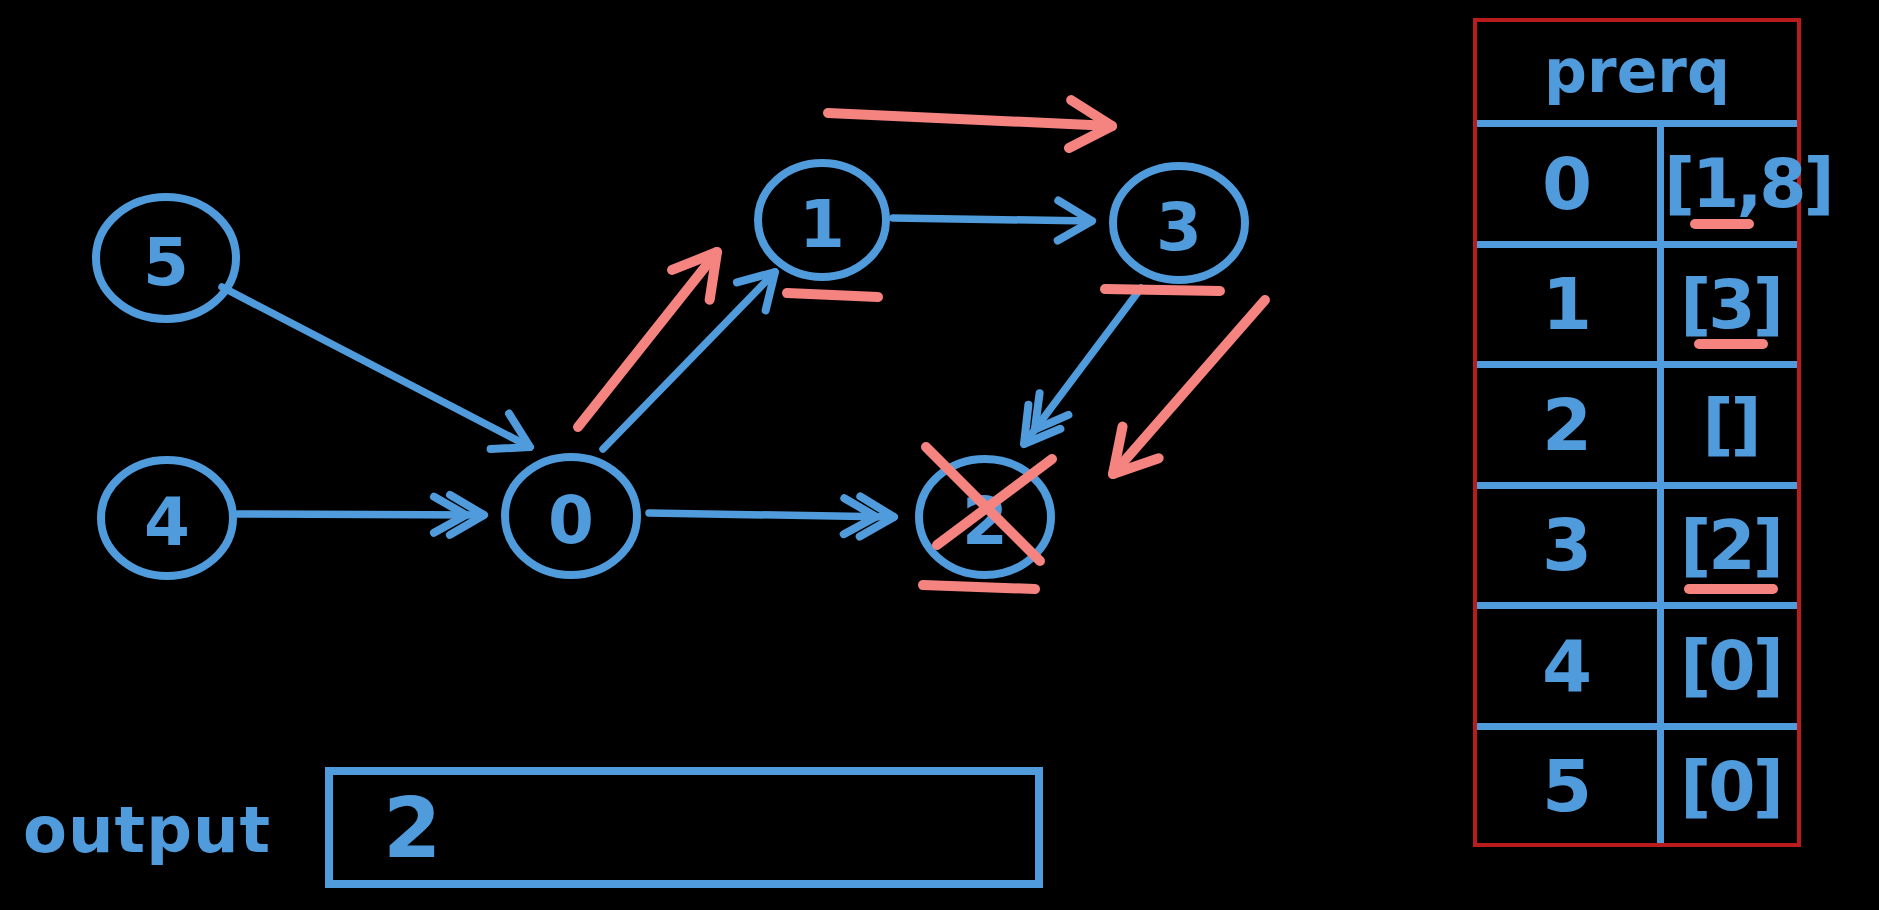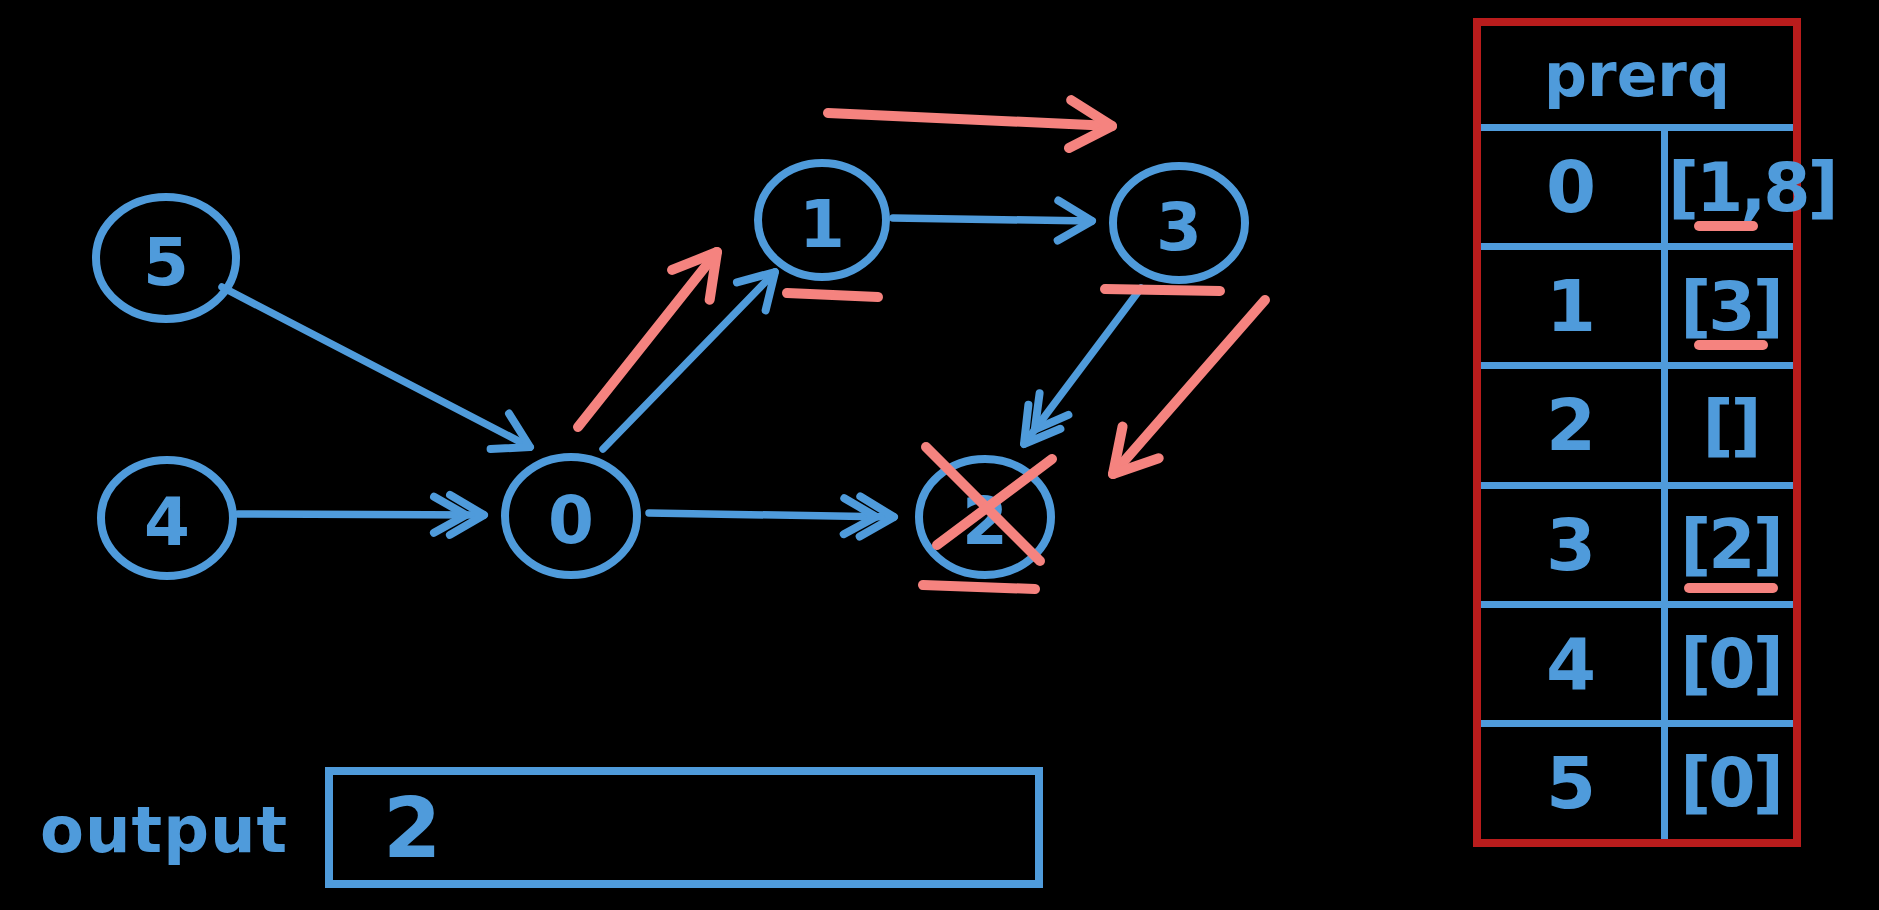--- a/index.html
+++ b/index.html
@@ -25,21 +25,21 @@
   }
   .node-label {
     font-family: "DejaVu Sans", sans-serif;
     font-size: 66px;
     font-weight: bold;
     fill: #4f9bdb;
   }
   
   .output-label {
     position: absolute;
-    left: 40px;
+    left: 23px;
     top: 793px;
     width: 245px;
     color: #4f9bdb;
     font-size: 64px;
     font-weight: bold;
     letter-spacing: 1px;
   }
   .output-box {
     position: absolute;
     left: 325px;
@@ -58,21 +58,21 @@
     padding-left: 50px;
     line-height: 1;
   }
   
   .ptable {
     position: absolute;
     left: 1473px;
     top: 18px;
     width: 328px;
     height: 829px;
-    border: 8px solid #b91c1c;
+    border: 4px solid #b91c1c;
     box-sizing: border-box;
     display: flex;
     flex-direction: column;
     color: #4f9bdb;
   }
   .ptable-header {
     height: 98px;
     flex: none;
     display: flex;
     align-items: center;

